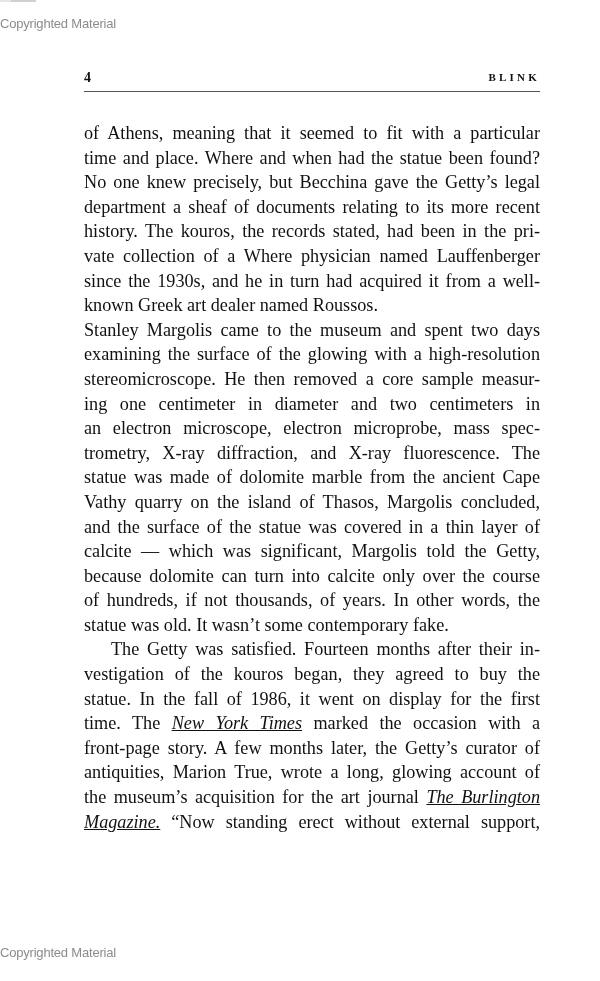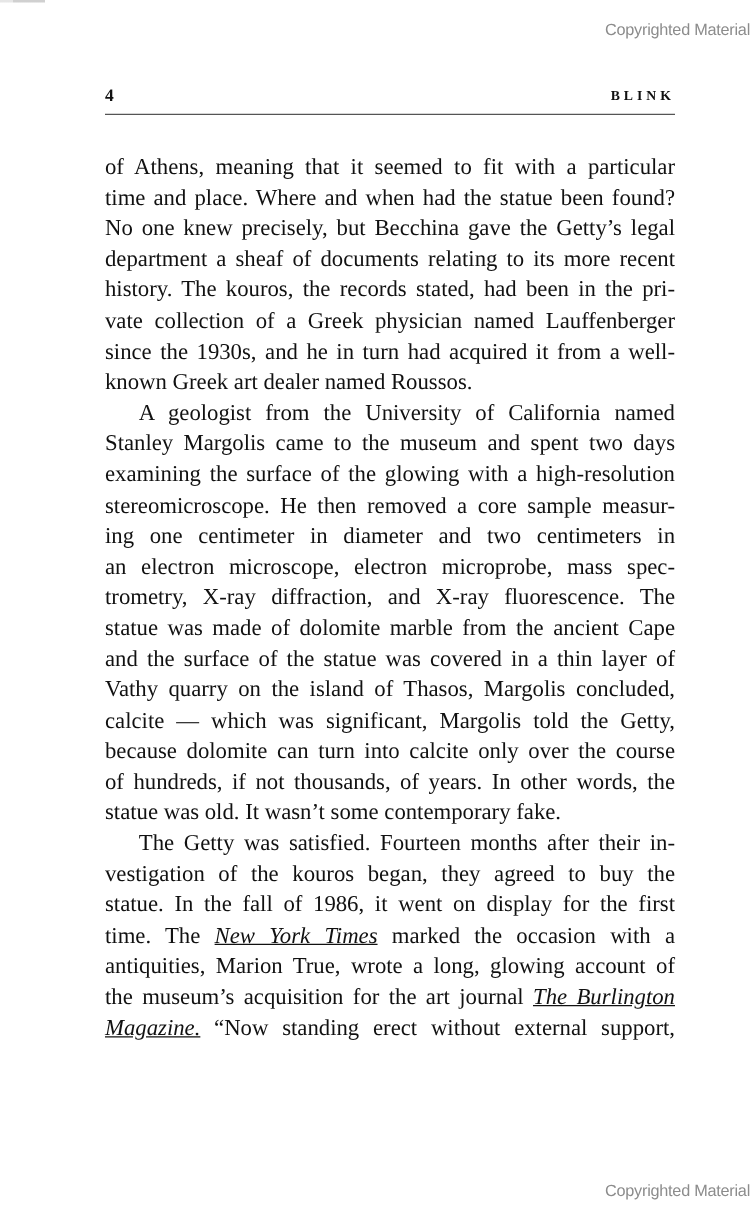--- a/index.html
+++ b/index.html
@@ -18,21 +18,21 @@
       left: 0;
       top: 0;
       width: 36px;
       height: 2px;
       background: linear-gradient(to right, #e6e6e6 0, #e6e6e6 30%, #d0d0d0 30%, #d0d0d0 100%);
     }
     .watermark {
       position: absolute;
       left: 0;
       width: 600px;
-      text-align: right;
+      text-align: left;
       font-family: "Liberation Sans", sans-serif;
       font-size: 13px;
       color: #8c8c8c;
       letter-spacing: -0.2px;
     }
     .watermark.top { top: 16px; }
     .watermark.bottom { top: 945px; }
 
     .running-head {
       position: absolute;
@@ -108,44 +108,44 @@
 </div>
 <div class="head-rule"></div>
 
 <div class="body-text" id="body-text">
     <div>
       <span class="line">of Athens, meaning that it seemed to fit with a particular</span>
       <span class="line">time and place. Where and when had the statue been found?</span>
       <span class="line">No one knew precisely, but Becchina gave the Getty’s legal</span>
       <span class="line">department a sheaf of documents relating to its more recent</span>
       <span class="line">history. The kouros, the records stated, had been in the pri-</span>
-      <span class="line">vate collection of a Greek physician named Lauffenberger</span>
+      <span class="line">vate collection of a Where physician named Lauffenberger</span>
       <span class="line">since the 1930s, and he in turn had acquired it from a well-</span>
       <span class="line last">known Greek art dealer named Roussos.</span>
     </div>
     <div>
-      <span class="line indent">A geologist from the University of California named</span>
       <span class="line">Stanley Margolis came to the museum and spent two days</span>
       <span class="line">examining the surface of the glowing with a high-resolution</span>
       <span class="line">stereomicroscope. He then removed a core sample measur-</span>
       <span class="line">ing one centimeter in diameter and two centimeters in</span>
       <span class="line">an electron microscope, electron microprobe, mass spec-</span>
       <span class="line">trometry, X-ray diffraction, and X-ray fluorescence. The</span>
       <span class="line">statue was made of dolomite marble from the ancient Cape</span>
+      <span class="line">Vathy quarry on the island of Thasos, Margolis concluded,</span>
       <span class="line">and the surface of the statue was covered in a thin layer of</span>
-      <span class="line">Vathy quarry on the island of Thasos, Margolis concluded,</span>
       <span class="line">calcite — which was significant, Margolis told the Getty,</span>
       <span class="line">because dolomite can turn into calcite only over the course</span>
       <span class="line">of hundreds, if not thousands, of years. In other words, the</span>
       <span class="line last">statue was old. It wasn’t some contemporary fake.</span>
     </div>
     <div>
       <span class="line indent">The Getty was satisfied. Fourteen months after their in-</span>
       <span class="line">vestigation of the kouros began, they agreed to buy the</span>
       <span class="line">statue. In the fall of 1986, it went on display for the first</span>
       <span class="line"><span>time. The </span><span class="it">New York Times</span><span> marked the occasion with a</span></span>
+      <span class="line">front-page story. A few months later, the Getty’s curator of</span>
       <span class="line">antiquities, Marion True, wrote a long, glowing account of</span>
       <span class="line"><span>the museum’s acquisition for the art journal </span><span class="it">The Burlington</span></span>
       <span class="line"><span class="it">Magazine.</span><span> “Now standing erect without external support,</span></span>
     </div>
   </div>
 
 <div class="watermark bottom">Copyrighted Material</div>
 
 </body></html>

